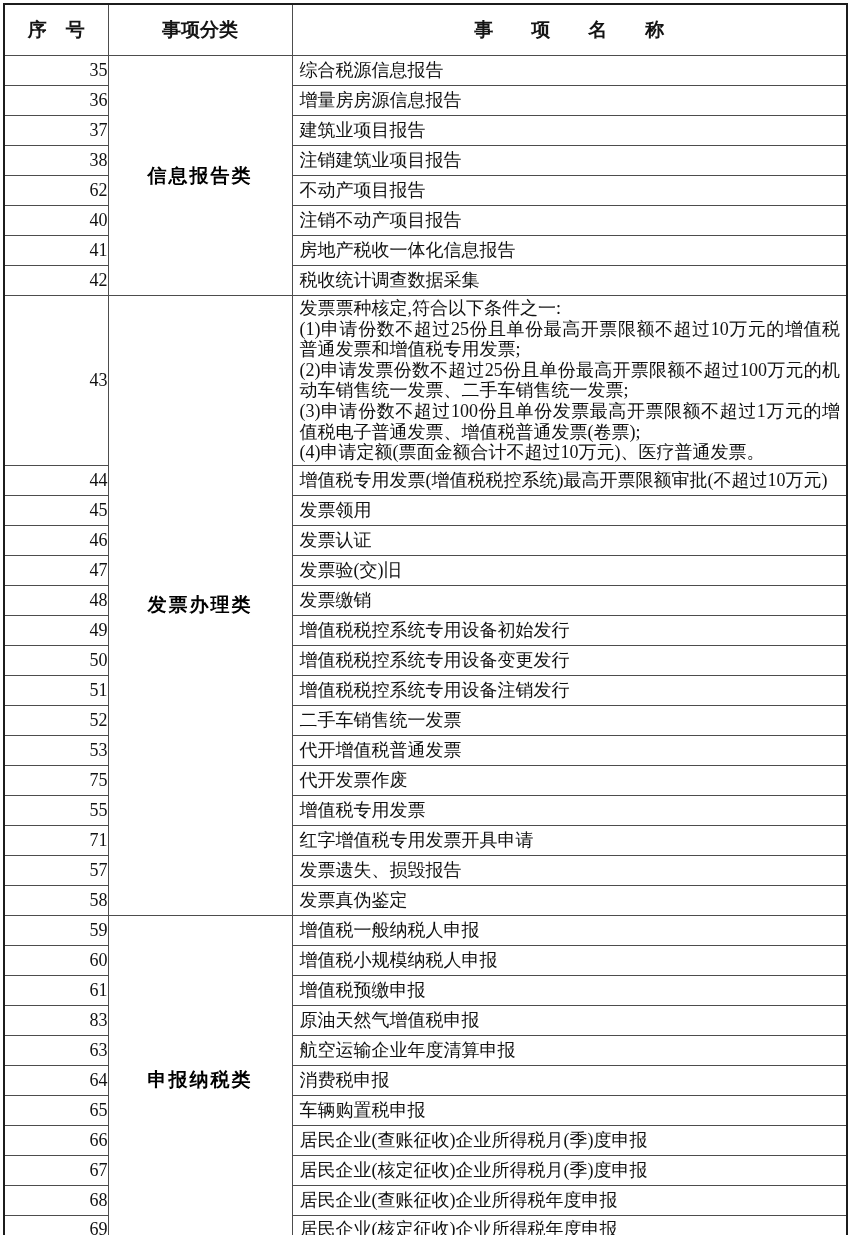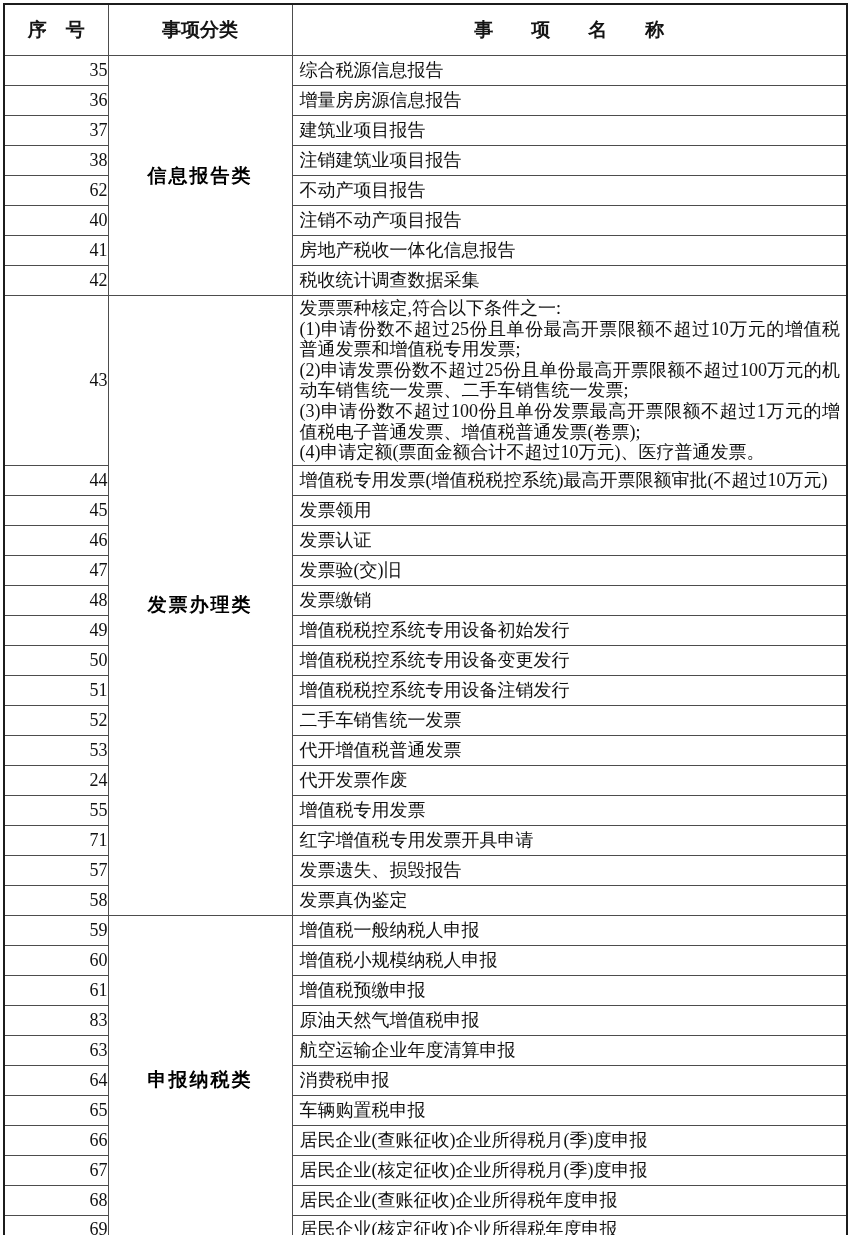--- a/index.html
+++ b/index.html
@@ -163,21 +163,21 @@
         </tr>
         <tr>
           <td class="col-no">52</td>
           <td class="col-name">二手车销售统一发票</td>
         </tr>
         <tr>
           <td class="col-no">53</td>
           <td class="col-name">代开增值税普通发票</td>
         </tr>
         <tr>
-          <td class="col-no">24</td>
+          <td class="col-no">75</td>
           <td class="col-name">代开发票作废</td>
         </tr>
         <tr>
           <td class="col-no">55</td>
           <td class="col-name">增值税专用发票</td>
         </tr>
         <tr>
           <td class="col-no">71</td>
           <td class="col-name">红字增值税专用发票开具申请</td>
         </tr>

